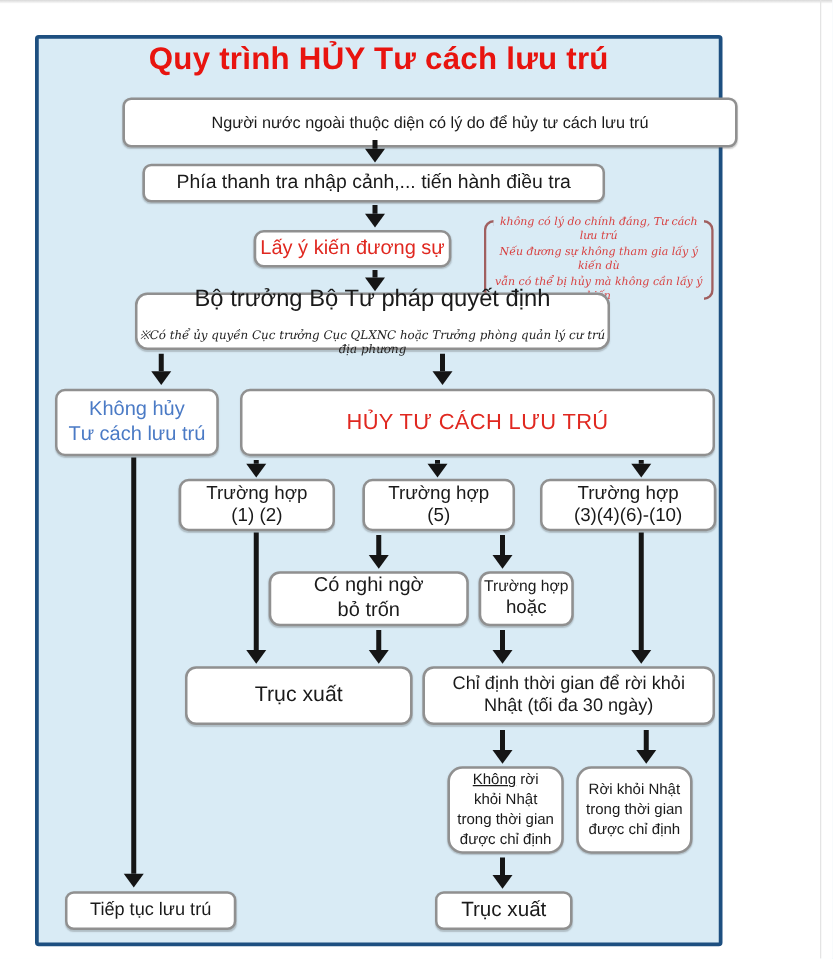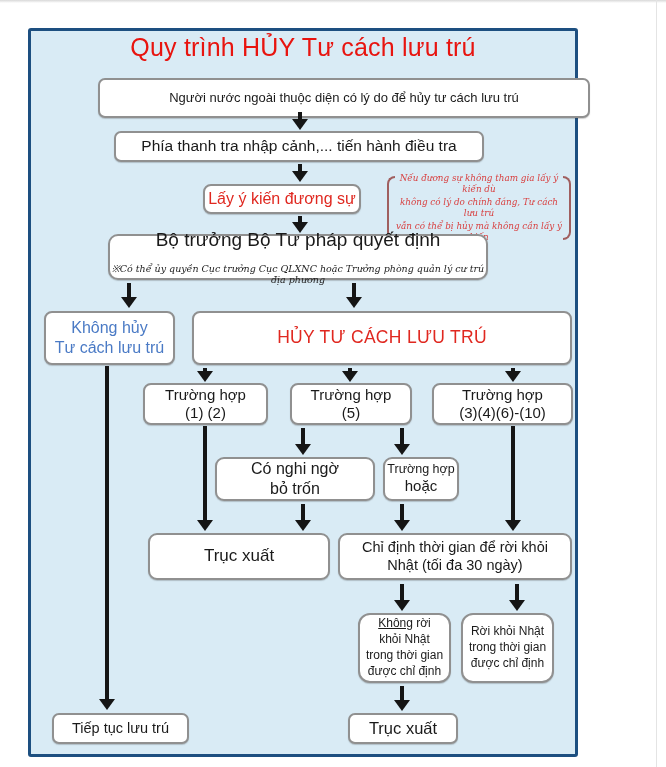--- a/index.html
+++ b/index.html
@@ -21,21 +21,21 @@
   .page-top-shade{position:absolute;left:0;top:0;width:100%;height:3px;
     background:linear-gradient(#d8d8d8,rgba(255,255,255,0));}
   .page-right-rule{position:absolute;top:0;right:9px;width:1px;height:100%;background:#e4e4e4;}
 
   .canvas{
     position:absolute;left:28px;top:28px;width:544px;height:723px;
     background:var(--canvas-background);border:3px solid var(--canvas-border);border-radius:3px;
   }
   .title{
     position:absolute;left:28px;top:33px;width:550px;text-align:center;
-    font-size:25px;font-weight:normal;color:var(--title-red);letter-spacing:.2px;
+    font-size:25px;font-weight:bold;color:var(--title-red);letter-spacing:.2px;
   }
   .node{
     position:absolute;background:#ffffff;border:2px solid var(--node-border);
     border-radius:8px;box-sizing:border-box;display:flex;flex-direction:column;
     align-items:center;justify-content:center;text-align:center;
     box-shadow:0 1px 1px rgba(60,60,60,.25);line-height:1.22;
   }
   .b{font-weight:normal;}
   .red{color:var(--accent-red);}
   .blue{color:var(--link-blue);}
@@ -86,22 +86,22 @@
     <div class="head"></div>
   </div>
 
   <div class="node b red" style="left:203px;top:184px;width:158px;height:30px;font-size:16px;">
     <div>Lấy ý kiến đương sự</div>
   </div>
 
   <div class="note">
     <div class="bracket bl"></div>
     <div class="note-text">
+      <div>không có lý do chính đáng, Tư cách lưu trú</div>
       <div>Nếu đương sự không tham gia lấy ý kiến dù</div>
-      <div>không có lý do chính đáng, Tư cách lưu trú</div>
       <div>vẫn có thể bị hủy mà không cần lấy ý kiến</div>
     </div>
     <div class="bracket br"></div>
   </div>
 
   <div class="arrow" style="left:292px;top:216px;height:17px;">
     <div class="stem"></div>
     <div class="head"></div>
   </div>
 

